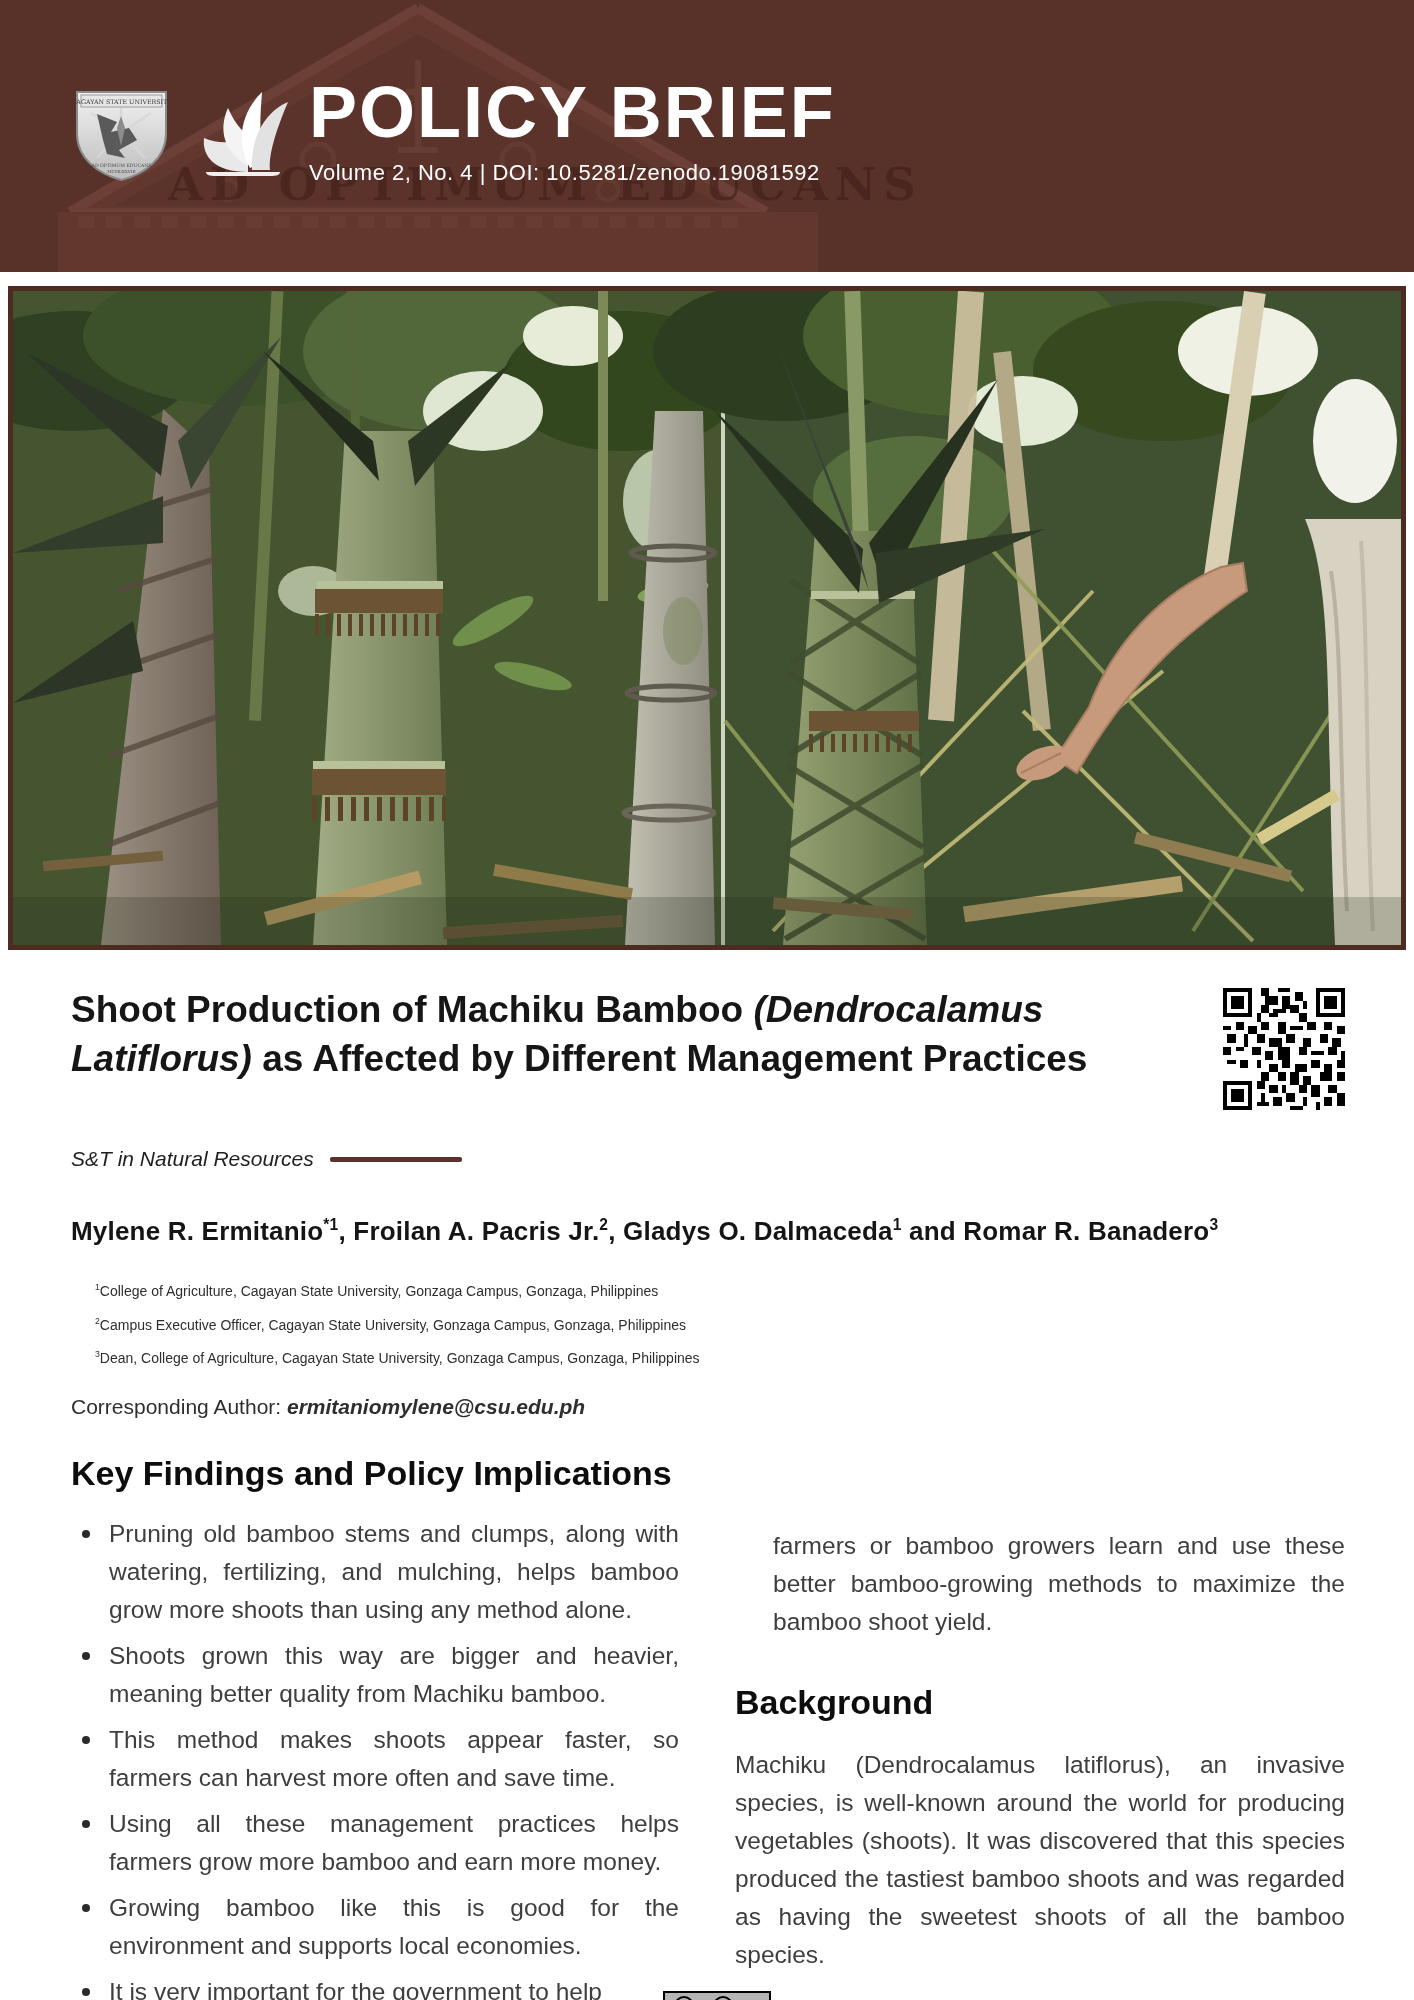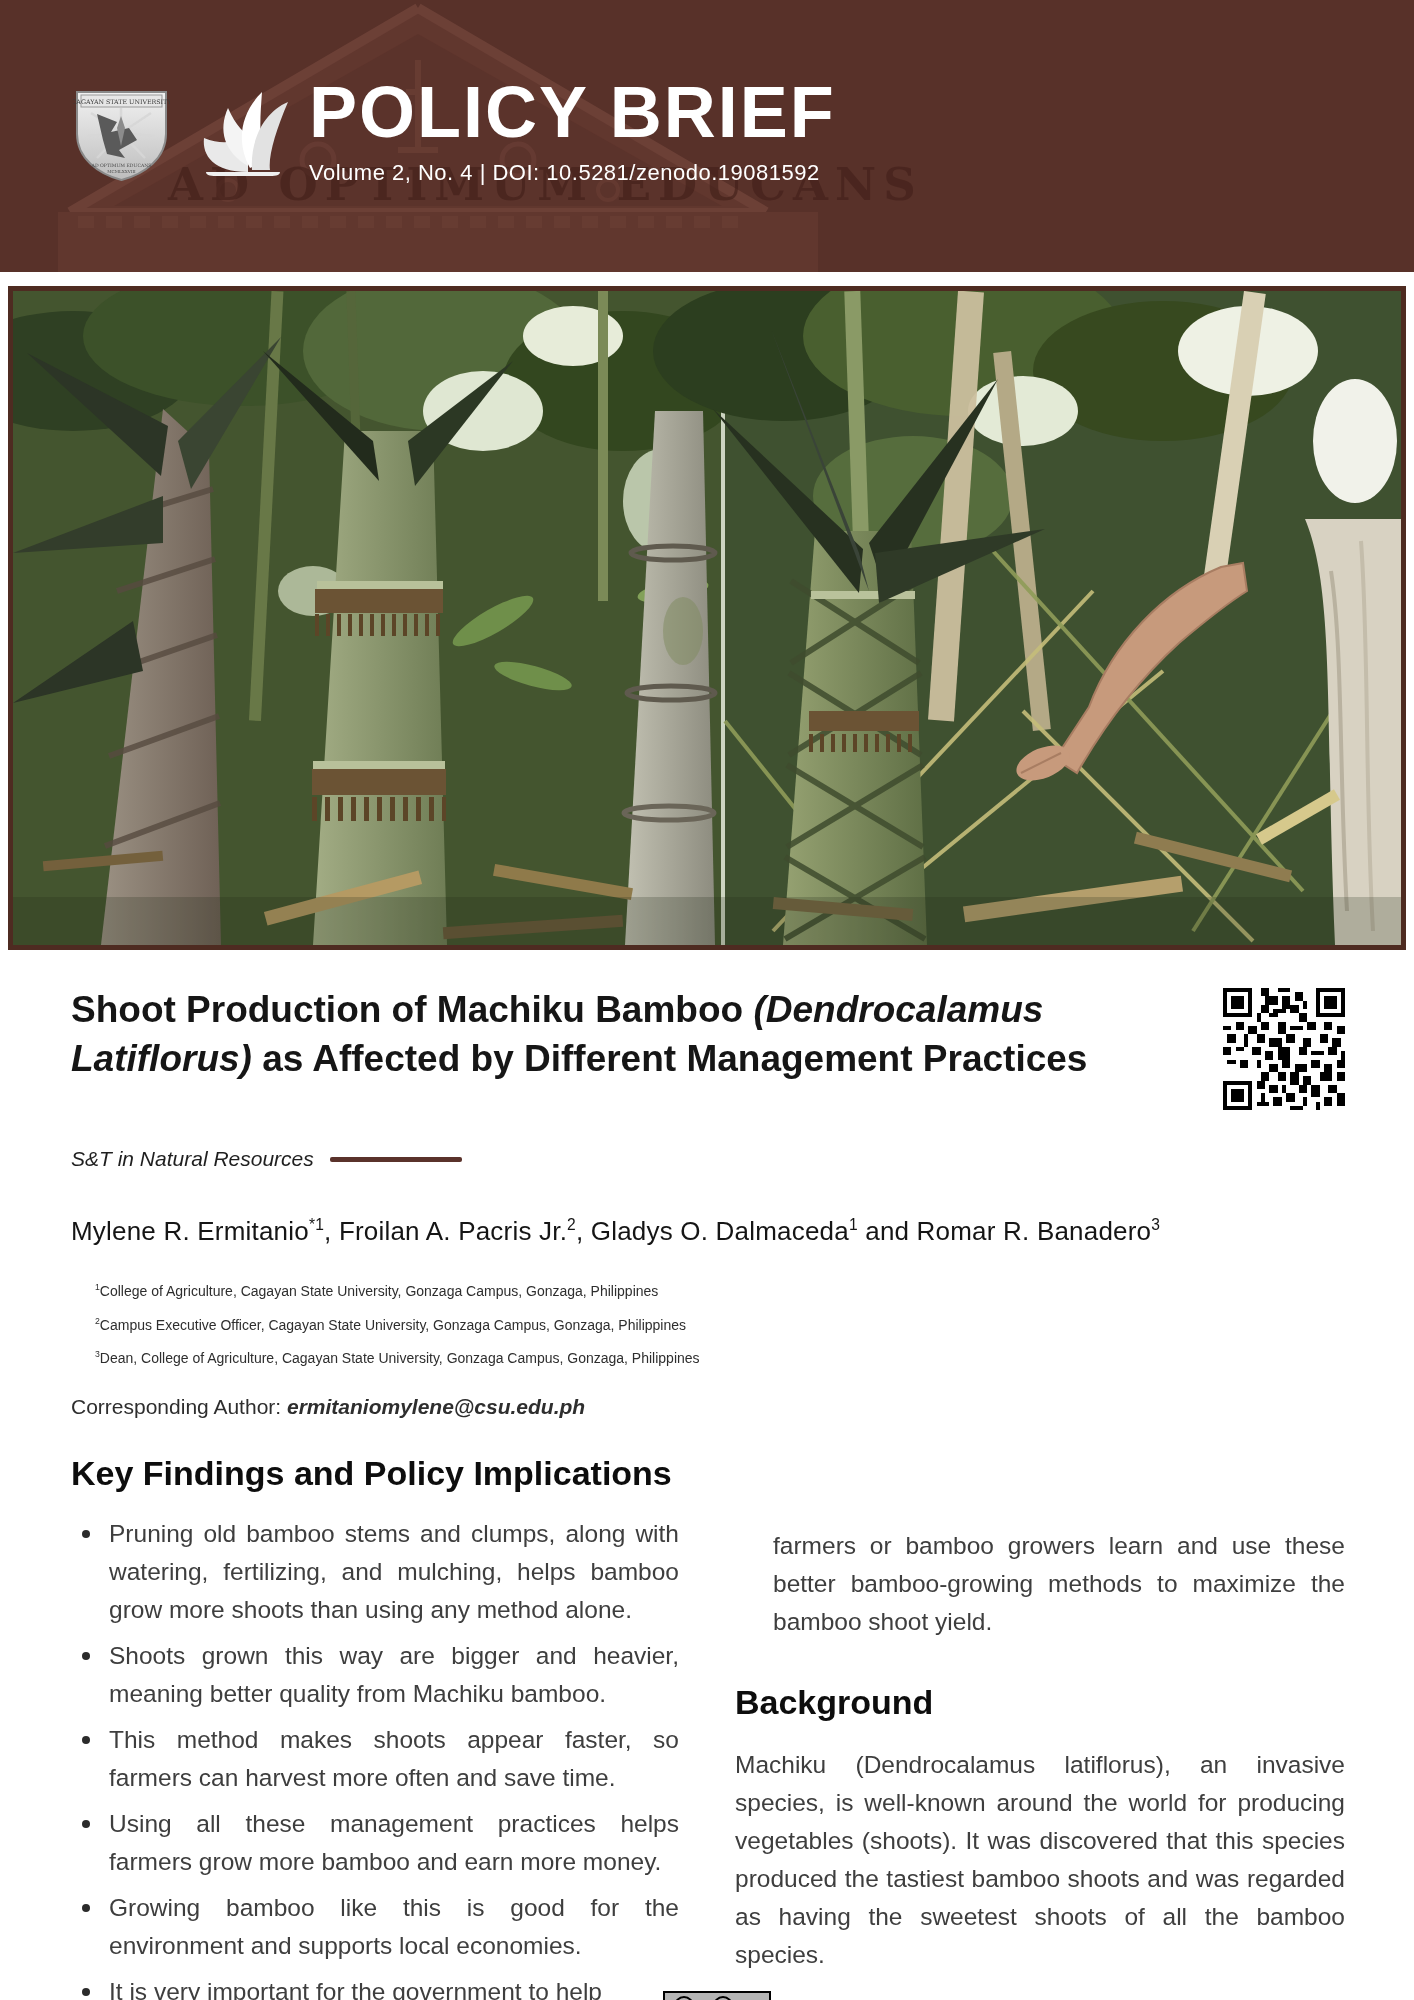--- a/index.html
+++ b/index.html
@@ -30,21 +30,21 @@
   .content{position:absolute;left:71px;top:985px;width:1274px;}
   .title-row{display:flex;justify-content:space-between;align-items:flex-start;}
   .doc-title{
     margin:0;max-width:1075px;font-size:37px;line-height:1.33;font-weight:bold;color:#161616;
   }
   .doc-title .it{font-style:italic;}
   .qr{width:122px;height:122px;margin-top:3px;flex:0 0 auto;}
   .category-row{margin-top:37px;display:flex;align-items:center;}
   .category{font-style:italic;font-size:21px;color:#1f1f1f;}
   .cat-line{width:132px;height:5px;background:#5a322b;margin-left:16px;border-radius:2px;}
-  .authors{margin-top:45px;font-size:26px;font-weight:normal;color:#151515;letter-spacing:.2px;}
+  .authors{margin-top:45px;font-size:26px;font-weight:bold;color:#151515;letter-spacing:.2px;}
   .authors sup{font-size:60%;}
   .affiliations{margin-top:25px;font-size:14px;line-height:30px;color:#2e2e2e;margin-left:24px;}
   .affiliations sup{font-size:62%;}
   .corresponding{margin-top:22px;font-size:21px;color:#2e2e2e;}
   .corresponding .email{font-style:italic;color:#2e2e2e;text-decoration:none;font-weight:bold;}
   .kf-heading{margin:35px 0 0 0;font-size:34px;font-weight:bold;color:#0d0d0d;}
   .columns{margin-top:22px;display:flex;gap:56px;}
   .col-left{width:608px;flex:0 0 auto;}
   .col-right{flex:1;}
   .body-text{font-size:24.5px;line-height:38px;color:#3e3e3e;text-align:justify;}

